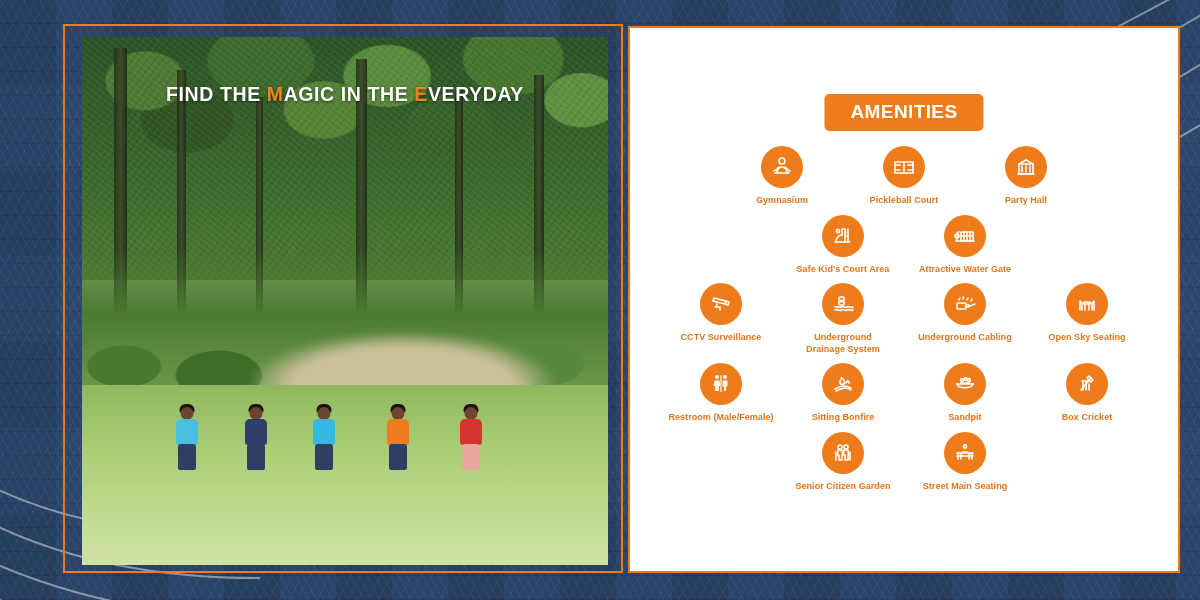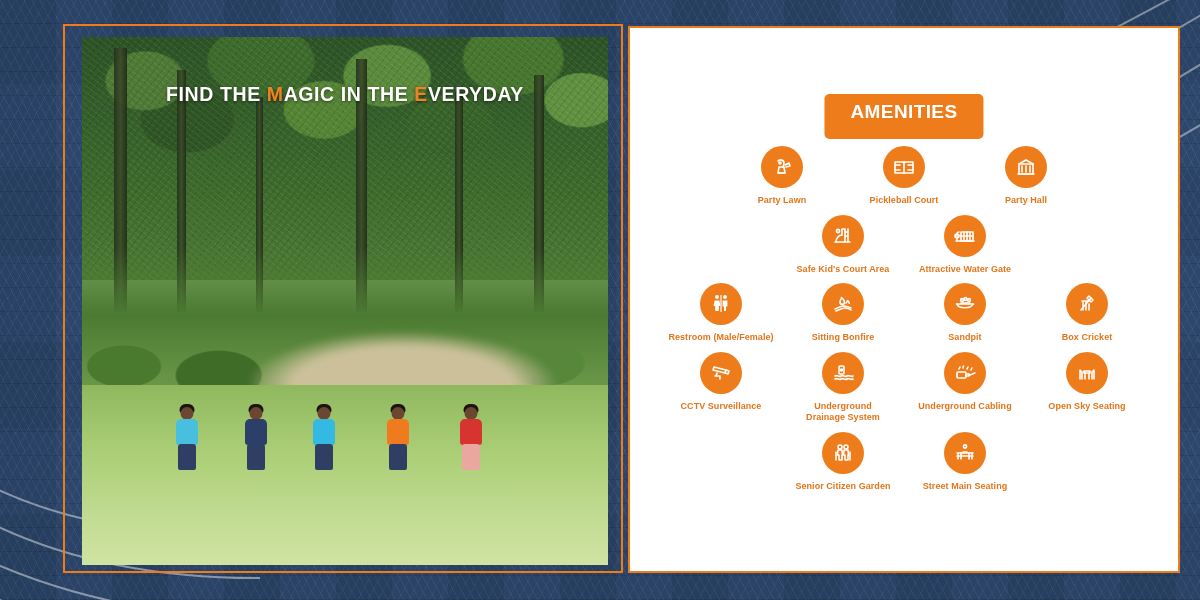--- a/index.html
+++ b/index.html
@@ -104,21 +104,21 @@
   .headline .accent { color:#f08321; }
 
   
   .panel {
     position:absolute; left:628px; top:26px; width:552px; height:547px;
     background:#ffffff; border:2px solid #ef7c1b;
   }
   .badge {
     position:absolute; left:50%; transform:translateX(-50%); top:66px;
     background:#ef7c1b; color:#fff; font-weight:bold; font-size:19px;
-    letter-spacing:.4px; padding:7px 26px 16px; border-radius:5px;
+    letter-spacing:.4px; padding:7px 26px 8px; border-radius:5px;
     white-space:nowrap;
   }
   .grid { position:absolute; left:0; right:0; top:118px; }
   .row { display:flex; justify-content:center; }
   .cell {
     width:122px; display:flex; flex-direction:column; align-items:center;
     margin-bottom:8px;
   }
   .ico {
     width:42px; height:42px; border-radius:50%; background:#ef7c1b;
@@ -220,29 +220,29 @@
   </div>
 
   <div class="panel">
     <div class="badge">AMENITIES</div>
     <div class="grid" id="amenities-grid">
         <div class="row">
           <div class="cell">
             <div class="ico">
               <svg width="26" height="26" viewBox="0 0 26 26">
                 <g fill="none" stroke="#fff" stroke-width="1.6" stroke-linecap="round" stroke-linejoin="round">
-     <path d="M9 7c2-2 6-1 6 2 0 2-1 3-1 4l1 1"></path>
-                  <circle cx="11" cy="9" r="1"></circle>
-     <path d="M10 13h5l1 6H9z"></path>
-                  <path d="M16 11l4-2 1 3-4 1"></path>
-                  <path d="M9 19h7"></path>
-                </g>
-              </svg>
-            </div>
-            <div class="cap">Party Lawn</div>
+     <circle cx="13" cy="7" r="3"></circle>
+                  <path d="M8 19c0-3 2-6 5-6s5 3 5 6"></path>
+     <path d="M6 19h14"></path>
+                  <path d="M5 17l2-1M21 17l-2-1"></path>
+                  <path d="M10 13l-3 3M16 13l3 3"></path>
+                </g>
+              </svg>
+            </div>
+            <div class="cap">Gymnasium</div>
           </div>
           <div class="cell">
             <div class="ico">
               <svg width="26" height="26" viewBox="0 0 26 26">
                 <g fill="none" stroke="#fff" stroke-width="1.6" stroke-linecap="round" stroke-linejoin="round">
      <rect x="4" y="8" width="18" height="11"></rect>
                   <path d="M13 8v11"></path>
      <path d="M4 11h5M4 16h5M17 11h5M17 16h5"></path>
                 </g>
               </svg>
@@ -285,20 +285,75 @@
                 <g fill="none" stroke="#fff" stroke-width="1.6" stroke-linecap="round" stroke-linejoin="round">
      <rect x="9" y="9" width="12" height="9"></rect>
                   <path d="M12 9v9M15 9v9M18 9v9M9 13h12"></path>
      <path d="M5 18V11c0-1 1-2 2-2"></path>
                   <circle cx="5" cy="13" r="2"></circle>
                   <path d="M4 18h18"></path>
                 </g>
               </svg>
             </div>
             <div class="cap">Attractive Water Gate</div>
+          </div>
+        </div>
+        <div class="row">
+          <div class="cell">
+            <div class="ico">
+              <svg width="26" height="26" viewBox="0 0 26 26">
+                <g fill="none" stroke="#fff" stroke-width="1.6" stroke-linecap="round" stroke-linejoin="round">
+     <path d="M5 10l12 3 1-3-12-3z"></path>
+                  <path d="M18 10l3 1-1 3-3-1"></path>
+     <path d="M9 13l-1 3"></path>
+                  <path d="M7 16h4"></path>
+                  <path d="M12 16v3"></path>
+                </g>
+              </svg>
+            </div>
+            <div class="cap">CCTV Surveillance</div>
+          </div>
+          <div class="cell">
+            <div class="ico">
+              <svg width="26" height="26" viewBox="0 0 26 26">
+                <g fill="none" stroke="#fff" stroke-width="1.6" stroke-linecap="round" stroke-linejoin="round">
+     <rect x="9" y="6" width="5" height="8" rx="1"></rect>
+                  <circle cx="11.5" cy="10" r="1"></circle>
+     <path d="M5 16c2-1.5 4 1.5 6 0s4 1.5 6 0 4 1.5 6 0"></path>
+     <path d="M5 19c2-1.5 4 1.5 6 0s4 1.5 6 0 4 1.5 6 0"></path>
+                </g>
+              </svg>
+            </div>
+            <div class="cap">Underground<br>Drainage System</div>
+          </div>
+          <div class="cell">
+            <div class="ico">
+              <svg width="26" height="26" viewBox="0 0 26 26">
+                <g fill="none" stroke="#fff" stroke-width="1.6" stroke-linecap="round" stroke-linejoin="round">
+     <rect x="5" y="12" width="9" height="6" rx="1"></rect>
+                  <path d="M14 14h3v2h-3z"></path>
+     <path d="M17 15c3 0 4-2 6-2"></path>
+                  <path d="M7 9l1-2M11 8l.5-2M15 9l1-2M19 10l1-2"></path>
+                </g>
+              </svg>
+            </div>
+            <div class="cap">Underground Cabling</div>
+          </div>
+          <div class="cell">
+            <div class="ico">
+              <svg width="26" height="26" viewBox="0 0 26 26">
+                <g fill="none" stroke="#fff" stroke-width="1.6" stroke-linecap="round" stroke-linejoin="round">
+     <path d="M6 10v9M6 10l2 2v7"></path>
+                  <path d="M20 10v9M20 10l-2 2v7"></path>
+     <rect x="10" y="11" width="6" height="2"></rect>
+                  <path d="M11 13v6M15 13v6"></path>
+                </g>
+              </svg>
+            </div>
+            <div class="cap">Open Sky Seating</div>
           </div>
         </div>
         <div class="row">
           <div class="cell">
             <div class="ico">
               <svg width="26" height="26" viewBox="0 0 26 26">
                 <g fill="#fff">
      <circle cx="9" cy="6" r="2"></circle>
                   <path d="M6.6 9.5h4.8l1 5.5h-1.6V20H7.2v-5H5.6z"></path>
      <circle cx="17" cy="6" r="2"></circle>
@@ -349,75 +404,20 @@
               </svg>
             </div>
             <div class="cap">Box Cricket</div>
           </div>
         </div>
         <div class="row">
           <div class="cell">
             <div class="ico">
               <svg width="26" height="26" viewBox="0 0 26 26">
                 <g fill="none" stroke="#fff" stroke-width="1.6" stroke-linecap="round" stroke-linejoin="round">
-     <path d="M5 10l12 3 1-3-12-3z"></path>
-                  <path d="M18 10l3 1-1 3-3-1"></path>
-     <path d="M9 13l-1 3"></path>
-                  <path d="M7 16h4"></path>
-                  <path d="M12 16v3"></path>
-                </g>
-              </svg>
-            </div>
-            <div class="cap">CCTV Surveillance</div>
-          </div>
-          <div class="cell">
-            <div class="ico">
-              <svg width="26" height="26" viewBox="0 0 26 26">
-                <g fill="none" stroke="#fff" stroke-width="1.6" stroke-linecap="round" stroke-linejoin="round">
-     <rect x="9" y="6" width="5" height="8" rx="1"></rect>
-                  <circle cx="11.5" cy="10" r="1"></circle>
-     <path d="M5 16c2-1.5 4 1.5 6 0s4 1.5 6 0 4 1.5 6 0"></path>
-     <path d="M5 19c2-1.5 4 1.5 6 0s4 1.5 6 0 4 1.5 6 0"></path>
-                </g>
-              </svg>
-            </div>
-            <div class="cap">Underground<br>Drainage System</div>
-          </div>
-          <div class="cell">
-            <div class="ico">
-              <svg width="26" height="26" viewBox="0 0 26 26">
-                <g fill="none" stroke="#fff" stroke-width="1.6" stroke-linecap="round" stroke-linejoin="round">
-     <rect x="5" y="12" width="9" height="6" rx="1"></rect>
-                  <path d="M14 14h3v2h-3z"></path>
-     <path d="M17 15c3 0 4-2 6-2"></path>
-                  <path d="M7 9l1-2M11 8l.5-2M15 9l1-2M19 10l1-2"></path>
-                </g>
-              </svg>
-            </div>
-            <div class="cap">Underground Cabling</div>
-          </div>
-          <div class="cell">
-            <div class="ico">
-              <svg width="26" height="26" viewBox="0 0 26 26">
-                <g fill="none" stroke="#fff" stroke-width="1.6" stroke-linecap="round" stroke-linejoin="round">
-     <path d="M6 10v9M6 10l2 2v7"></path>
-                  <path d="M20 10v9M20 10l-2 2v7"></path>
-     <rect x="10" y="11" width="6" height="2"></rect>
-                  <path d="M11 13v6M15 13v6"></path>
-                </g>
-              </svg>
-            </div>
-            <div class="cap">Open Sky Seating</div>
-          </div>
-        </div>
-        <div class="row">
-          <div class="cell">
-            <div class="ico">
-              <svg width="26" height="26" viewBox="0 0 26 26">
-                <g fill="none" stroke="#fff" stroke-width="1.6" stroke-linecap="round" stroke-linejoin="round">
      <circle cx="10" cy="7" r="2"></circle>
                   <path d="M8 10h4l.5 5H12v5h-3v-5H7.5z"></path>
      <circle cx="16" cy="7" r="2"></circle>
                   <path d="M14 10h4l.5 5H18v5h-3v-5h-1.5z"></path>
      <path d="M6 12v8M20 12v8"></path>
                 </g>
               </svg>
             </div>
             <div class="cap">Senior Citizen Garden</div>
           </div>

